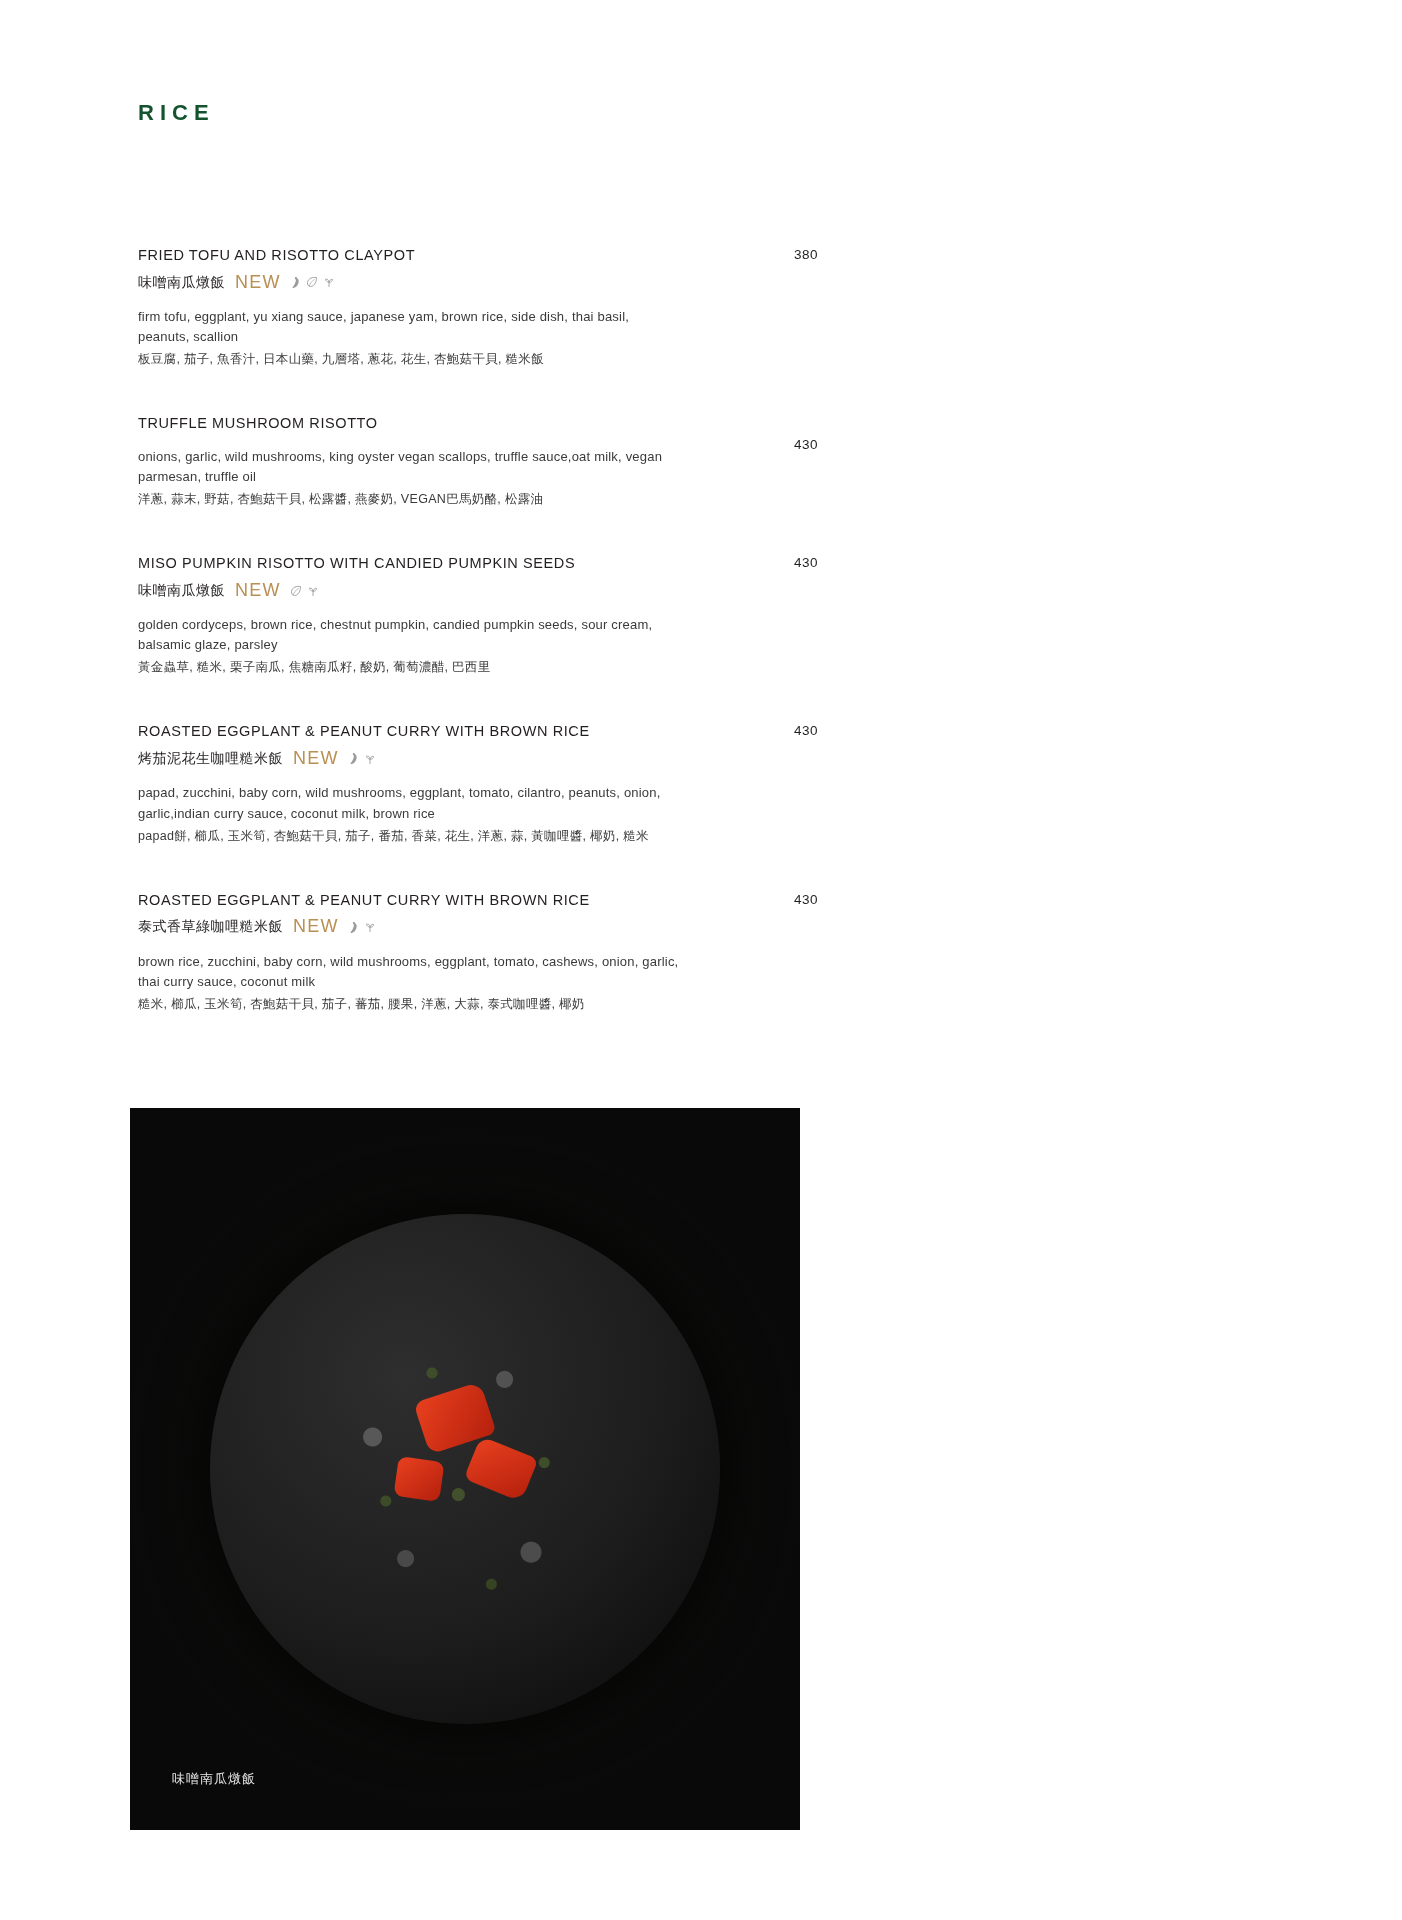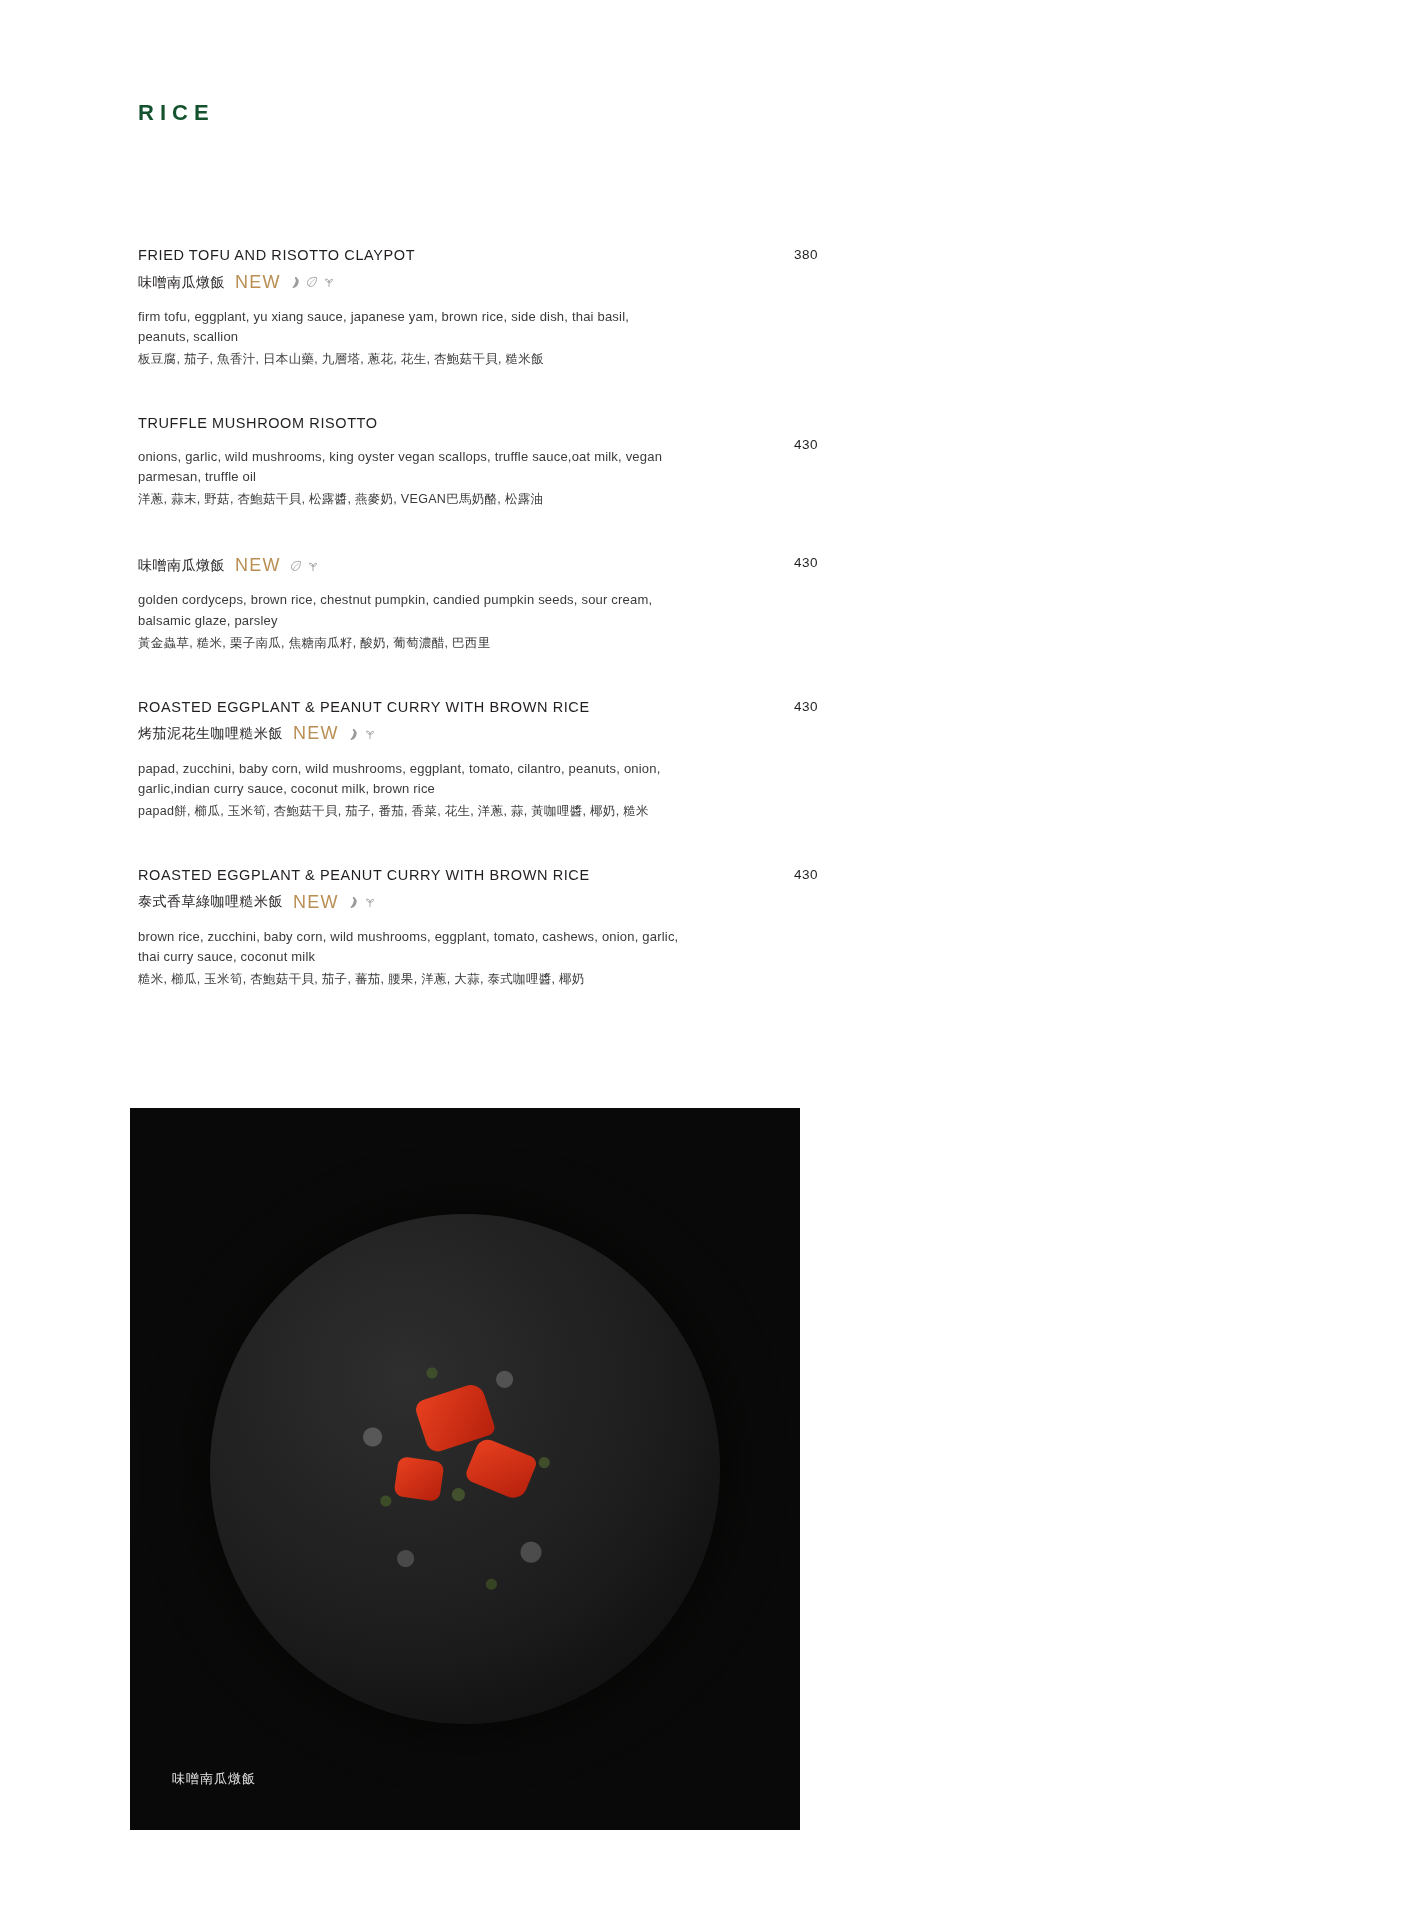--- a/index.html
+++ b/index.html
@@ -218,20 +218,21 @@
       <div class="item-head">
         <div class="name-en">TRUFFLE MUSHROOM RISOTTO</div>
         <div class="price mid">430</div>
       </div>
       <div class="desc-en">onions, garlic, wild mushrooms, king oyster vegan scallops, truffle sauce,oat milk, vegan parmesan, truffle oil</div>
       <div class="desc-zh">洋蔥, 蒜末, 野菇, 杏鮑菇干貝, 松露醬, 燕麥奶, VEGAN巴馬奶酪, 松露油</div>
     </div>
 
     <div class="menu-item">
       <div class="item-head">
+        <div class="name-en">MISO PUMPKIN RISOTTO WITH CANDIED PUMPKIN SEEDS</div>
         <div class="name-zh-row">
           <span class="name-zh">味噌南瓜燉飯</span>
           <span class="tag-new">NEW</span>
           <span class="icons">
             <span class="icon">
               <svg width="12" height="12" viewBox="0 0 12 12">
                   <path d="M10.5 1.5C7 1 2 2 1.5 6.5c-.3 2.4 1.2 4 3 4 3.2 0 6-3.3 6-9z" fill="none" stroke="currentColor" stroke-width="0.9"></path>
                   <path d="M8.5 3.5C6 5 4 7.5 3.2 10" fill="none" stroke="currentColor" stroke-width="0.7"></path>
                 </svg>
             </span>

